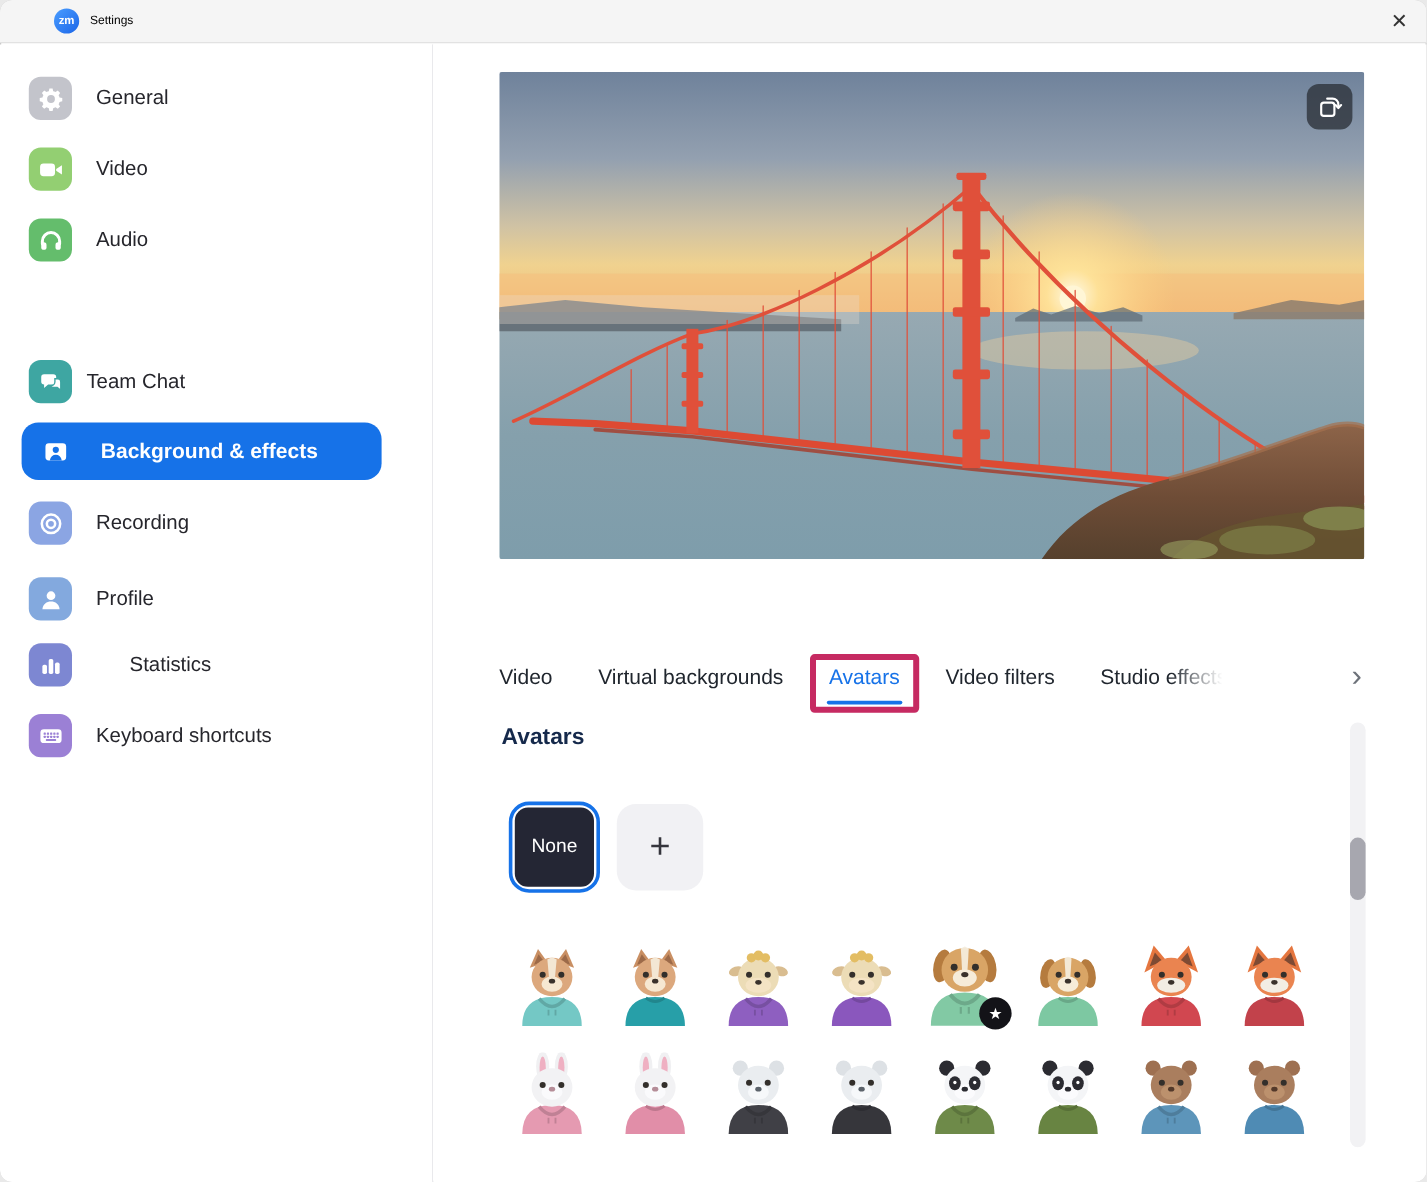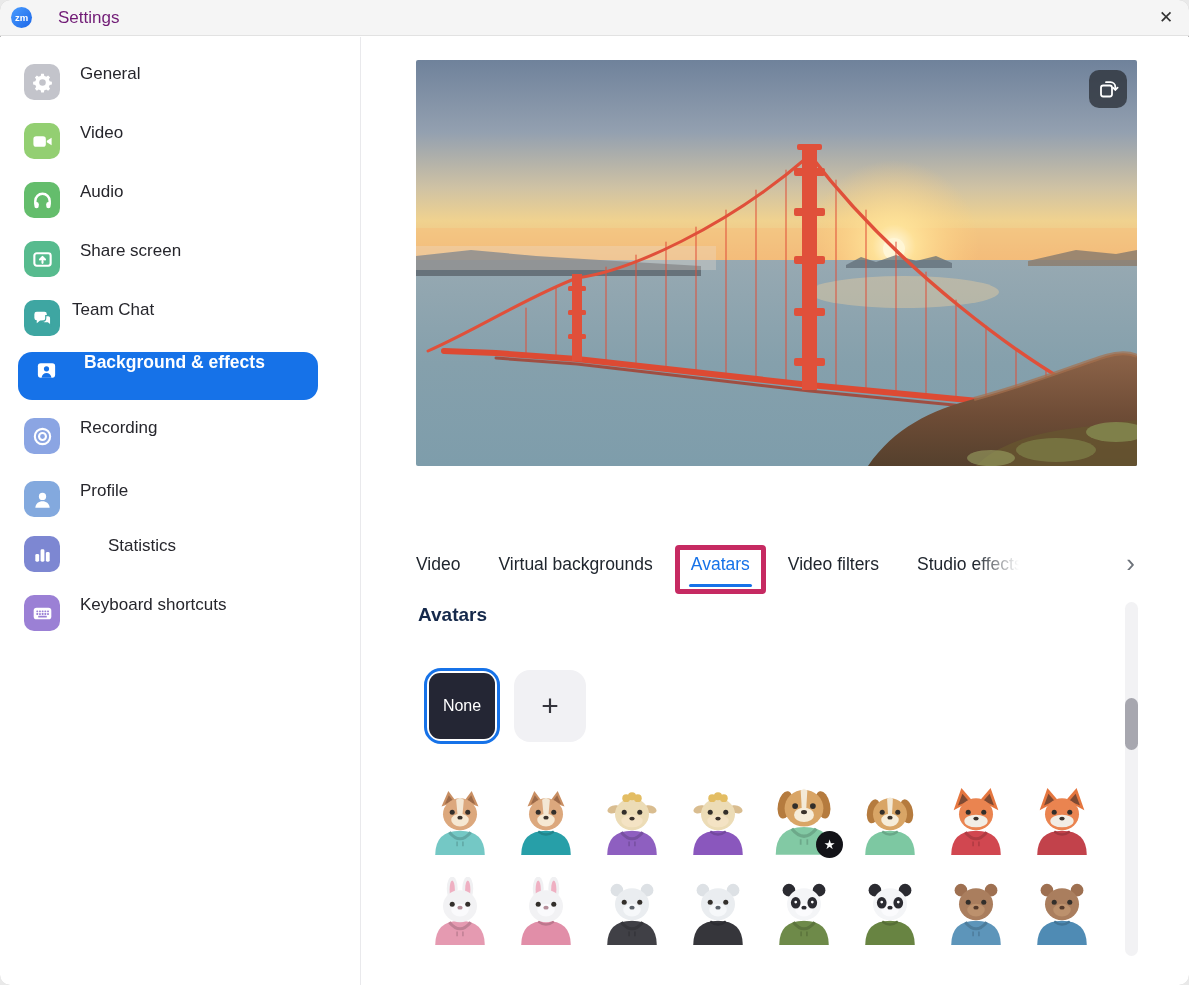--- a/index.html
+++ b/index.html
@@ -2,27 +2,27 @@
 <html style="--blue: #1672e8; --ann: #c62a62;"><head>
 <meta charset="utf-8">
 <style>
   html,body{margin:0;padding:0;background:#e9e9e9;font-family:"Liberation Sans","DejaVu Sans",sans-serif;}
   .window{position:relative;width:1189px;height:985px;background:#fff;border-radius:10px;overflow:hidden;
           box-shadow:0 0 0 1px #b9b9b9 inset;}
   
   .titlebar{position:absolute;left:0;top:0;right:0;height:36px;background:#f5f5f5;
             border-bottom:1px solid #e2e2e2;display:flex;align-items:center;padding-left:11px;box-sizing:border-box;}
   .zm-logo{width:21px;height:21px;border-radius:50%;background:linear-gradient(135deg,#4a9dff,#1b66e8);
-           color:#fff;font-size:9.5px;font-weight:bold;display:flex;align-items:center;justify-content:center;}
-  .win-title{margin-left:26px;font-size:17px;color:#701a75;}
+           color:#fff;font-size:9.5px;font-weight:bold;display:flex;align-items:center;justify-content:center;margin-left:34px;}
+  .win-title{margin-left:9px;font-size:10px;color:#000000;}
   .close-btn{margin-left:auto;width:46px;height:35px;display:flex;align-items:center;justify-content:center;
              font-size:17px;color:#333;cursor:pointer;}
   
   .sidebar{position:absolute;left:0;top:37px;bottom:0;width:360px;background:#fff;border-right:1px solid #e9e9ec;}
-  .side-item{position:absolute;left:24px;height:36px;display:flex;gap:20px;cursor:pointer;}
+  .side-item{position:absolute;left:24px;height:36px;display:flex;align-items:center;gap:20px;cursor:pointer;}
   .side-item .label{font-size:17px;color:#26262c;white-space:nowrap;}
   .sicon{width:36px;height:36px;border-radius:10px;display:flex;align-items:center;justify-content:center;flex:0 0 auto;}
   .sicon svg{width:23px;height:23px;display:block;}
   .side-item.selected{left:18px;width:300px;height:48px;background:var(--blue);border-radius:14px;padding-left:10px;box-sizing:border-box;}
   .side-item.selected .label{color:#fff;font-weight:bold;font-size:17.5px;}
   .side-item.selected .sicon{background:transparent!important;}
   
   .content{position:absolute;left:361px;top:37px;right:0;bottom:0;background:#fff;}
   .preview{position:absolute;left:55px;top:23px;width:721px;height:406px;border-radius:2px;overflow:hidden;}
   .preview svg{display:block;}
@@ -89,29 +89,20 @@
       <div class="side-item" style="top: 145px;">
         <span class="sicon" style="background:#64bd6c;color:#64bd6c">
           <svg viewBox="0 0 24 24">
             <path d="M4.5 15v-2.5a7.5 7.5 0 0 1 15 0V15" fill="none" stroke="#fff" stroke-width="2.6" stroke-linecap="round"></path>
             <rect x="3.5" y="13.5" width="4.6" height="6.5" rx="2.3" fill="#fff"></rect>
             <rect x="15.9" y="13.5" width="4.6" height="6.5" rx="2.3" fill="#fff"></rect>
           </svg>
         </span>
         <span class="label">Audio</span>
       </div>
-      <div class="side-item" style="top: 204px;">
-        <span class="sicon" style="background:#57bb8e;color:#57bb8e">
-          <svg viewBox="0 0 24 24">
-            <rect x="3.5" y="5.5" width="17" height="13" rx="2.5" fill="none" stroke="#fff" stroke-width="2.2"></rect>
-            <path d="M12 15.5v-6M9.4 11.9L12 9.3l2.6 2.6" fill="none" stroke="#fff" stroke-width="2.2" stroke-linecap="round" stroke-linejoin="round"></path>
-          </svg>
-        </span>
-        <span class="label">Share screen</span>
-      </div>
       <div class="side-item" style="top: 263px; gap: 12px;">
         <span class="sicon" style="background:#3ea6a2;color:#3ea6a2">
           <svg viewBox="0 0 24 24">
             <path d="M3.5 7.5A2.5 2.5 0 0 1 6 5h8a2.5 2.5 0 0 1 2.5 2.5v4A2.5 2.5 0 0 1 14 14H9.5L6 17v-3.1A2.5 2.5 0 0 1 3.5 11.5z" fill="#fff"></path>
             <path d="M20.5 11.5A2.5 2.5 0 0 0 18 9h-2.6v2.5A3.5 3.5 0 0 1 12 15h-.3a2.5 2.5 0 0 0 2.3 1.6h3.4L20.5 19z" fill="#fff" stroke="currentColor" stroke-width="1.2"></path>
           </svg>
         </span>
         <span class="label">Team Chat</span>
       </div>
       <div class="side-item selected" style="top: 315px;">

